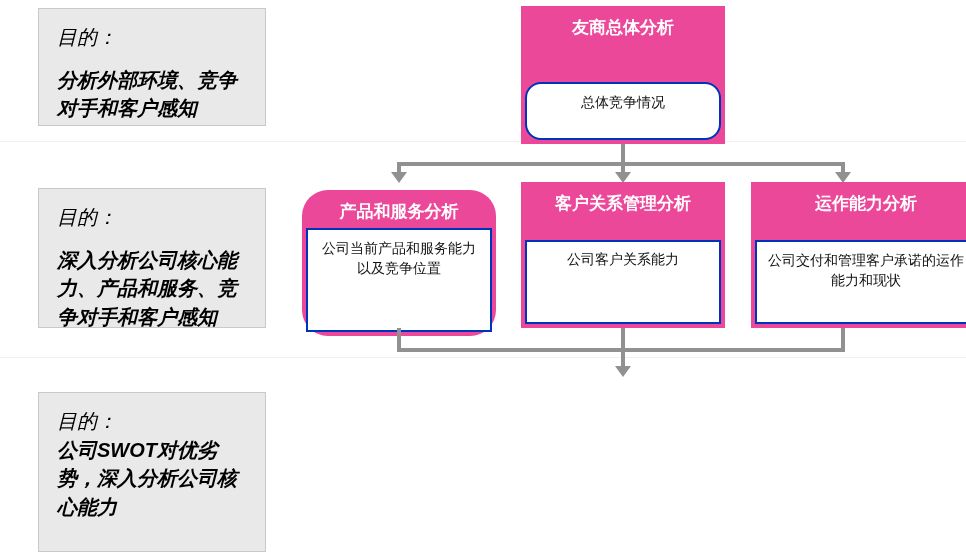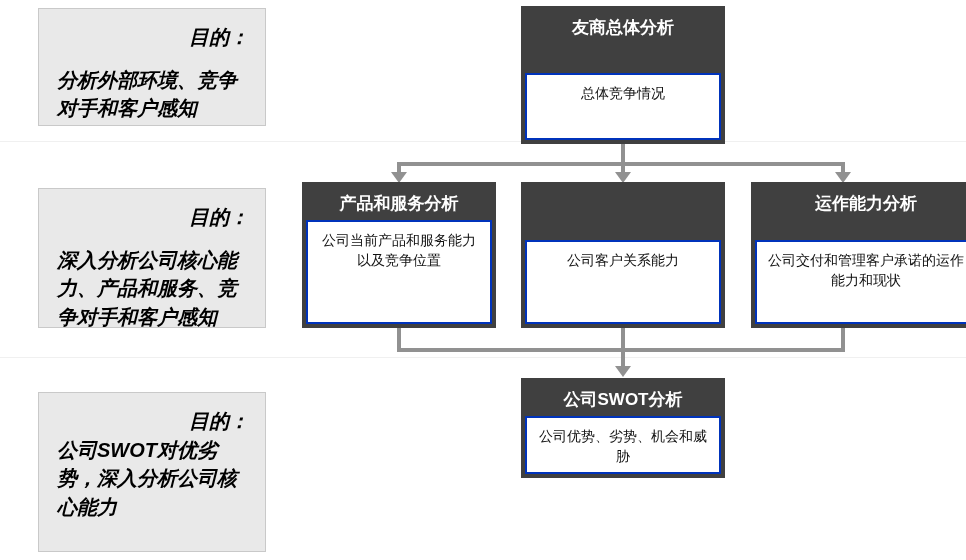--- a/index.html
+++ b/index.html
@@ -33,41 +33,40 @@
   
   .purpose-box {
     position: absolute;
     background: #e9e9e9;
     border: 1px solid #c9c9c9;
     box-sizing: border-box;
     padding: 14px 16px 10px 18px;
   }
   .purpose-label {
     font-style: italic;
-    font-weight: bold;
+    font-weight: normal;
     font-size: 20px;
     color: #000000;
     line-height: 1.45;
     white-space: pre;
-    text-align: right;
   }
   .purpose-text {
     font-style: italic;
     font-weight: bold;
     font-size: 20px;
     color: #000000;
     line-height: 1.42;
     letter-spacing: 0px;
   }
   .purpose-gap { height: 14px; }
 
   
   .card {
     position: absolute;
-    background: #404040;
+    background: #ec4899;
     box-sizing: border-box;
     padding: 0;
   }
   .card-title {
     color: #ffffff;
     font-weight: bold;
     font-size: 17px;
     text-align: center;
     line-height: 1.2;
     padding-top: 12px;
@@ -127,61 +126,56 @@
     <div class="purpose-text">深入分析公司核心能力、产品和服务、竞争对手和客户感知</div>
   </div>
 
   <div class="purpose-box" style="left:38px; top:392px; width:228px; height:160px;">
     <div class="purpose-label">目的：</div>
     <div class="purpose-text">公司SWOT对优劣势，深入分析公司核心能力</div>
   </div>
 
   <div class="card" style="left:521px; top:6px; width:204px; height:138px;">
     <div class="card-title">友商总体分析</div>
-    <div class="card-body" style="height:67px;">
+    <div class="card-body" style="height:58px;border-radius:16px;">
       <div class="card-body-text">总体竞争情况</div>
     </div>
   </div>
 
   <div class="conn conn-v" style="left:621px; top:144px; height:20px;"></div>
   <div class="conn conn-h" style="left:397px; top:162px; width:448px;"></div>
   <div class="conn conn-v" style="left:397px; top:162px; height:12px;"></div>
   <div class="conn conn-v" style="left:621px; top:162px; height:12px;"></div>
   <div class="conn conn-v" style="left:841px; top:162px; height:12px;"></div>
   <div class="arrow-down" style="left:391px; top:172px;"></div>
   <div class="arrow-down" style="left:615px; top:172px;"></div>
   <div class="arrow-down" style="left:835px; top:172px;"></div>
 
-  <div class="card" style="left:302px; top:182px; width:194px; height:146px;">
+  <div class="card" style="left:302px; top:190px; width:194px; height:146px;border-radius:26px;">
     <div class="card-title">产品和服务分析</div>
     <div class="card-body" style="height:104px;">
       <div class="card-body-text">公司当前产品和服务能力以及竞争位置</div>
     </div>
   </div>
 
   <div class="card" style="left:521px; top:182px; width:204px; height:146px;">
-    <div class="card-body" style="height:84px;">
+    <div class="card-title">客户关系管理分析</div>
+    <div class="card-body" style="height:84px;font-family:Liberation Mono, monospace;">
       <div class="card-body-text">公司客户关系能力</div>
     </div>
   </div>
 
   <div class="card" style="left:751px; top:182px; width:230px; height:146px;">
     <div class="card-title">运作能力分析</div>
     <div class="card-body" style="height:84px;">
       <div class="card-body-text">公司交付和管理客户承诺的运作能力和现状</div>
     </div>
   </div>
 
   <div class="conn conn-v" style="left:397px; top:328px; height:24px;"></div>
   <div class="conn conn-v" style="left:621px; top:328px; height:24px;"></div>
   <div class="conn conn-v" style="left:841px; top:328px; height:24px;"></div>
   <div class="conn conn-h" style="left:397px; top:348px; width:448px;"></div>
   <div class="conn conn-v" style="left:621px; top:348px; height:22px;"></div>
   <div class="arrow-down" style="left:615px; top:366px;"></div>
 
-  <div class="card" style="left:521px; top:378px; width:204px; height:100px;">
-    <div class="card-title">公司SWOT分析</div>
-    <div class="card-body" style="height:58px;">
-      <div class="card-body-text">公司优势、劣势、机会和威胁</div>
-    </div>
-  </div>
 
 </div>
 
 </body></html>

